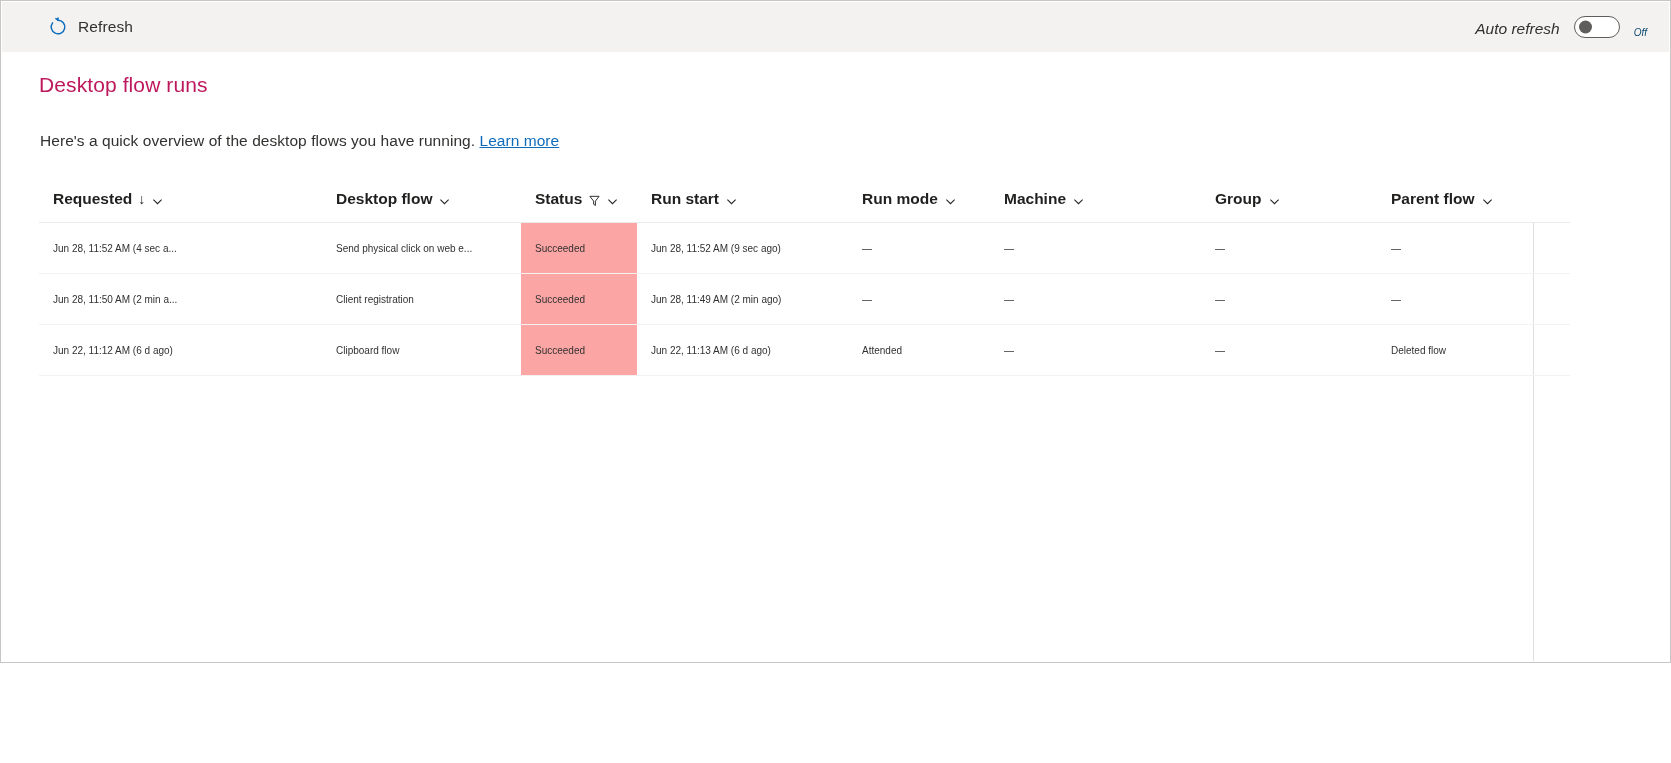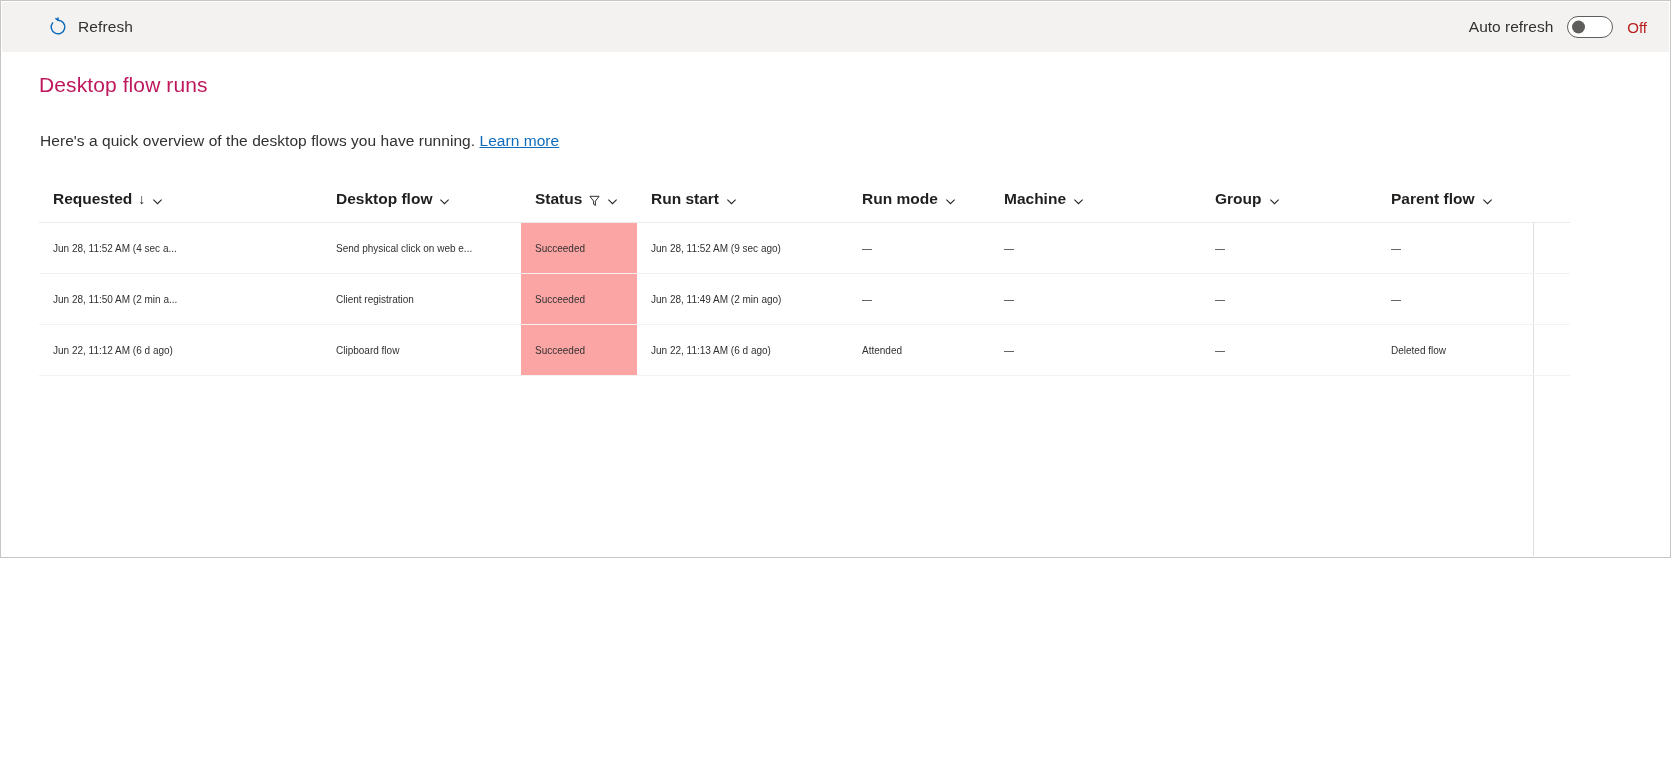--- a/index.html
+++ b/index.html
@@ -7,21 +7,21 @@
     padding: 0;
     background: #ffffff;
   }
   body {
     font-family: "Liberation Sans", sans-serif;
     -webkit-font-smoothing: antialiased;
   }
   #app {
     position: relative;
     width: 1671px;
-    height: 558px;
+    height: 663px;
     box-sizing: border-box;
     border: 1px solid #c8c6c4;
     background: #ffffff;
     overflow: hidden;
   }
 
   
   .commandbar {
     position: absolute;
     left: 1px;
@@ -57,22 +57,23 @@
   }
   .refresh-label {
     font-size: 15.5px;
     color: #323130;
     white-space: nowrap;
     letter-spacing: 0.1px;
   }
 
   .cmd-right {
     display: flex;
-    align-items: center;
+    align-items: flex-end;
     gap: 14px;
+    font-style: italic;
   }
   .autorefresh-label {
     font-size: 15.5px;
     color: #323130;
     white-space: nowrap;
   }
   .toggle {
     width: 46px;
     height: 22px;
     border-radius: 11px;
@@ -87,22 +88,22 @@
     position: absolute;
     top: 50%;
     left: 4px;
     transform: translateY(-50%);
     width: 13px;
     height: 13px;
     border-radius: 50%;
     background: #605e5c;
   }
   .toggle-state {
-    font-size: 15px;
-    color: #b91c1c;
+    font-size: 10px;
+    color: #0c4a6e;
     white-space: nowrap;
   }
 
   
   .page {
     position: absolute;
     left: 1px;
     top: 51px;
     right: 1px;
     bottom: 1px;

